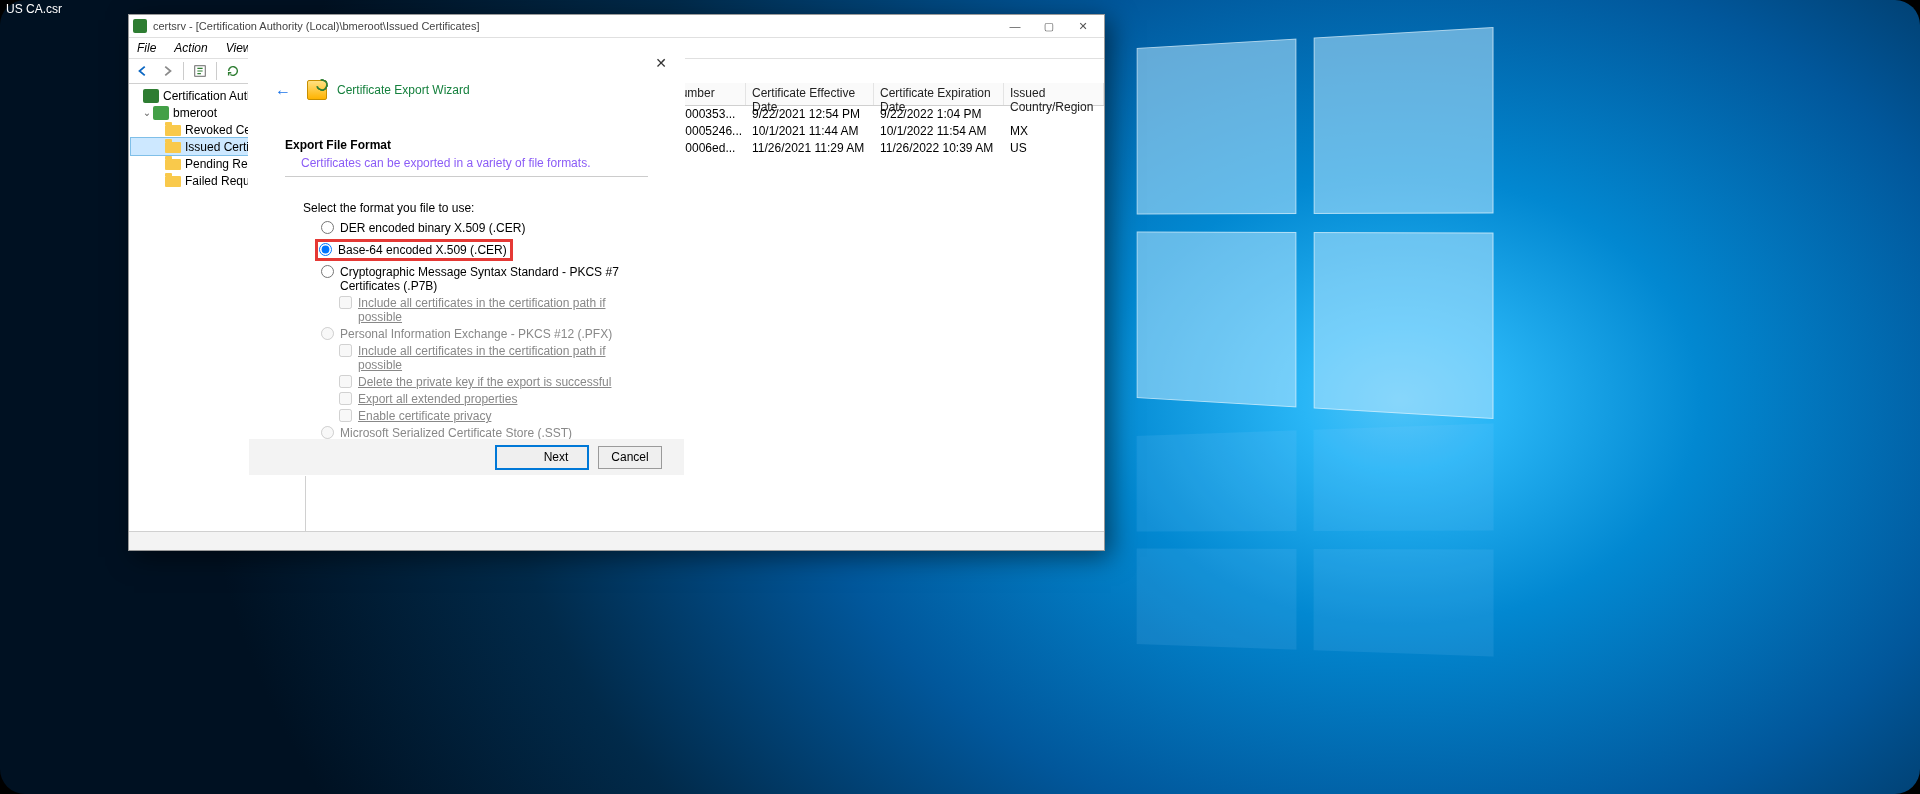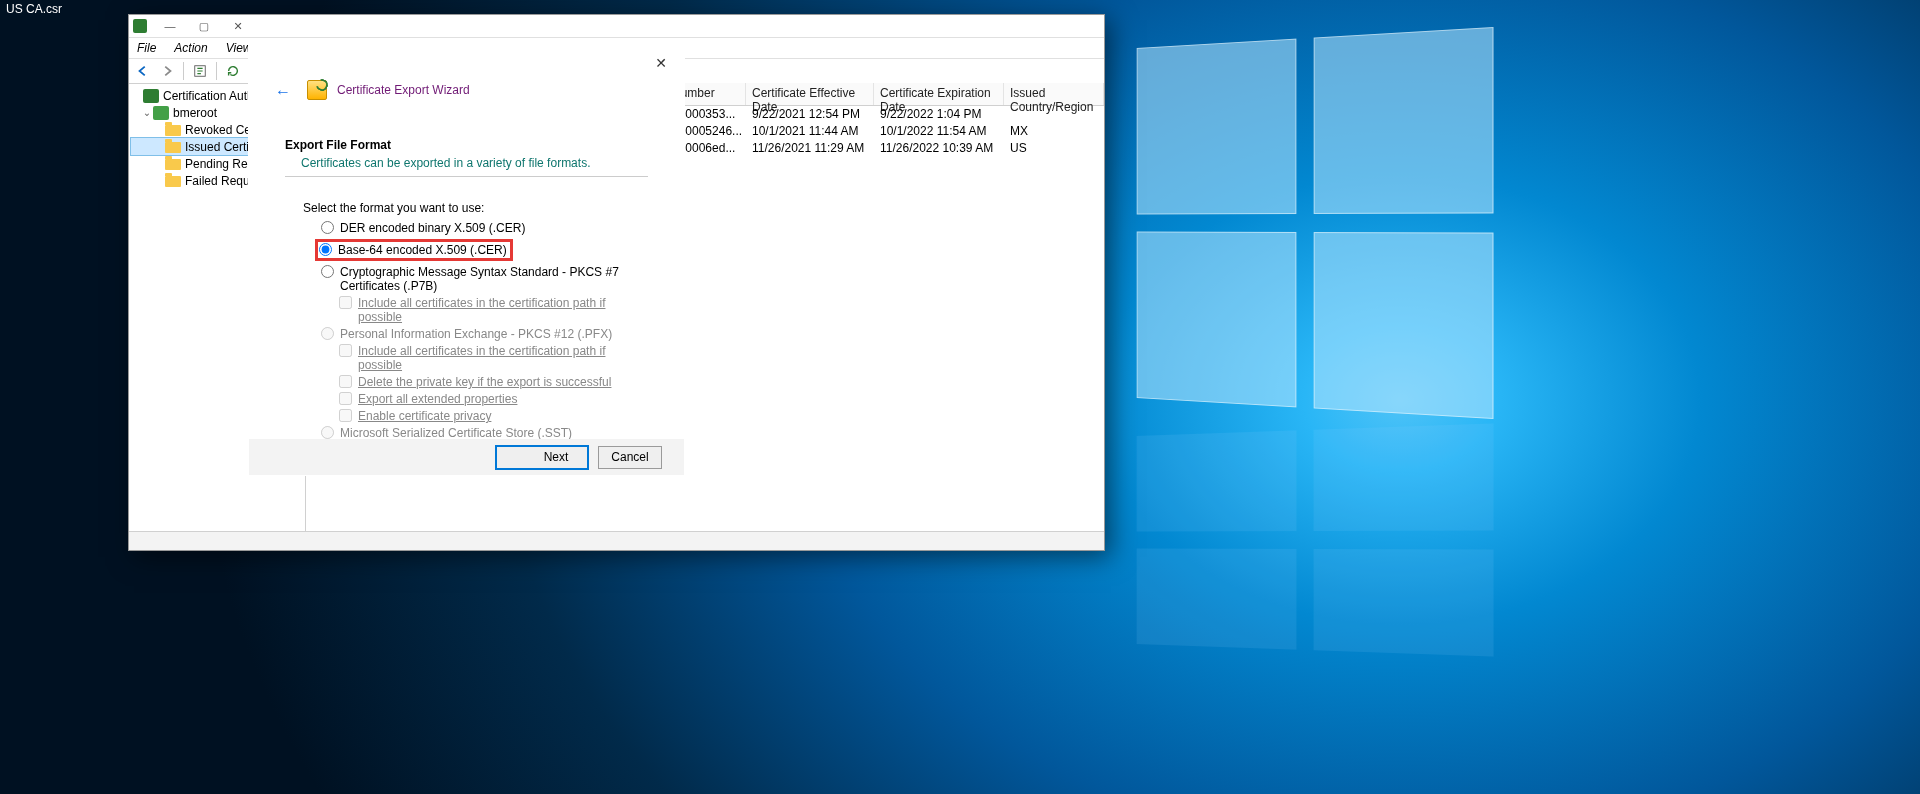--- a/index.html
+++ b/index.html
@@ -7,20 +7,21 @@
     font-family: "Segoe UI", Tahoma, sans-serif;
     font-size: 12px;
     background: #000;
     overflow: hidden;
     color: #000;
   }
   .desktop {
     position: absolute; inset: 0;
     background: radial-gradient(ellipse 1200px 900px at 1400px 400px,
       #4fc3f7 0%, #29b6f6 8%, #0288d1 25%, #01579b 50%, #012a4a 75%, #001122 100%);
+    border-radius: 25px;
   }
   .win-logo {
     position: absolute; top: 38px; left: 1120px; width: 370px; height: 370px;
     display: grid; grid-template-columns: 1fr 1fr; grid-template-rows: 1fr 1fr;
     gap: 18px; transform: perspective(900px) rotateY(-16deg);
   }
   .win-logo div {
     background: rgba(180,230,255,0.55);
     border: 1px solid rgba(255,255,255,0.5);
   }
@@ -130,25 +131,25 @@
     display:flex; align-items:center; gap:10px;
   }
   .wiz-back { font-size:16px; color:#1a73e8; padding:0 6px; }
   .wiz-cert-ico {
     width:18px;height:18px;
     background:linear-gradient(#ffe082,#ffb300);
     border:1px solid #c88f00; border-radius:2px;
     position:relative;
   }
   .wiz-cert-ico::after{content:"";position:absolute;right:-2px;top:-2px;width:8px;height:8px;border:2px solid #2e7d32;border-radius:50%;border-left-color:transparent;transform:rotate(30deg);}
-  .wiz-title { font-size:12px; color:#701a75; }
+  .wiz-title { font-size:12px; color:#15803d; }
 
   .wiz-body { padding: 10px 36px 0 36px; }
   .wiz-section-title { font-weight:bold; font-size:12px; margin-top:28px; }
-  .wiz-section-sub { font-size:12px; color:#0f766e; margin:4px 0 0 16px; }
+  .wiz-section-sub { font-size:12px; color:#8b5cf6; margin:4px 0 0 16px; }
   .wiz-rule { border:none; border-top:1px solid #ccc; margin:6px 0 0 0; }
 
   .wiz-prompt { font-size:12px; margin:24px 0 6px 18px; }
   .opt { display:flex; align-items:flex-start; gap:6px; margin:3px 0 3px 36px; font-size:12px; }
   .opt.disabled { color:#888; }
   .opt input[type=radio], .opt input[type=checkbox] {
     margin:0; width:13px; height:13px;
   }
   .sub { margin-left: 54px; text-decoration: underline; }
   .hl {
@@ -186,20 +187,21 @@
       <div></div>
       <div></div>
     </div>
 
   <div class="desktop-icon-label">US CA.csr</div>
 
   <div class="window">
 
     <div class="titlebar">
       <span class="ico"></span>
+      <span class="titlebar-title">certsrv - [Certification Authority (Local)\bmeroot\Issued Certificates]</span>
       <div class="winbtn">—</div>
       <div class="winbtn">▢</div>
       <div class="winbtn close">✕</div>
     </div>
 
     <div class="menubar">
       <span>File</span>
       <span>Action</span>
       <span>View</span>
       <span>Help</span>
@@ -317,21 +319,21 @@
       <span class="wiz-back">←</span>
       <span class="wiz-cert-ico"></span>
       <span class="wiz-title">Certificate Export Wizard</span>
     </div>
 
     <div class="wiz-body">
       <div class="wiz-section-title">Export File Format</div>
       <div class="wiz-section-sub">Certificates can be exported in a variety of file formats.</div>
       <hr class="wiz-rule">
 
-      <div class="wiz-prompt">Select the format you want to use:</div>
+      <div class="wiz-prompt">Select the format you file to use:</div>
 
       <label class="opt">
         <input type="radio" name="fmt" style="">
         <span>DER encoded binary X.509 (.CER)</span>
       </label>
 
       <label class="opt hl">
         <input type="radio" name="fmt" checked="" style="">
         <span>Base-64 encoded X.509 (.CER)</span>
       </label>

